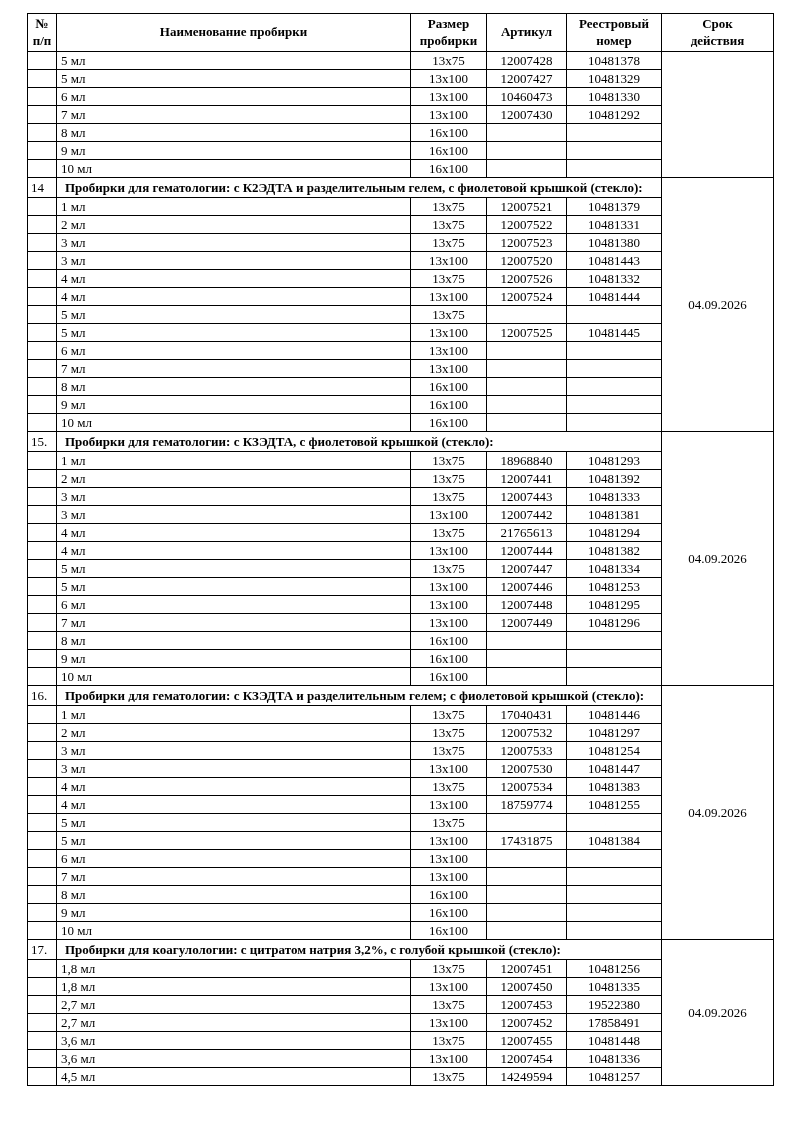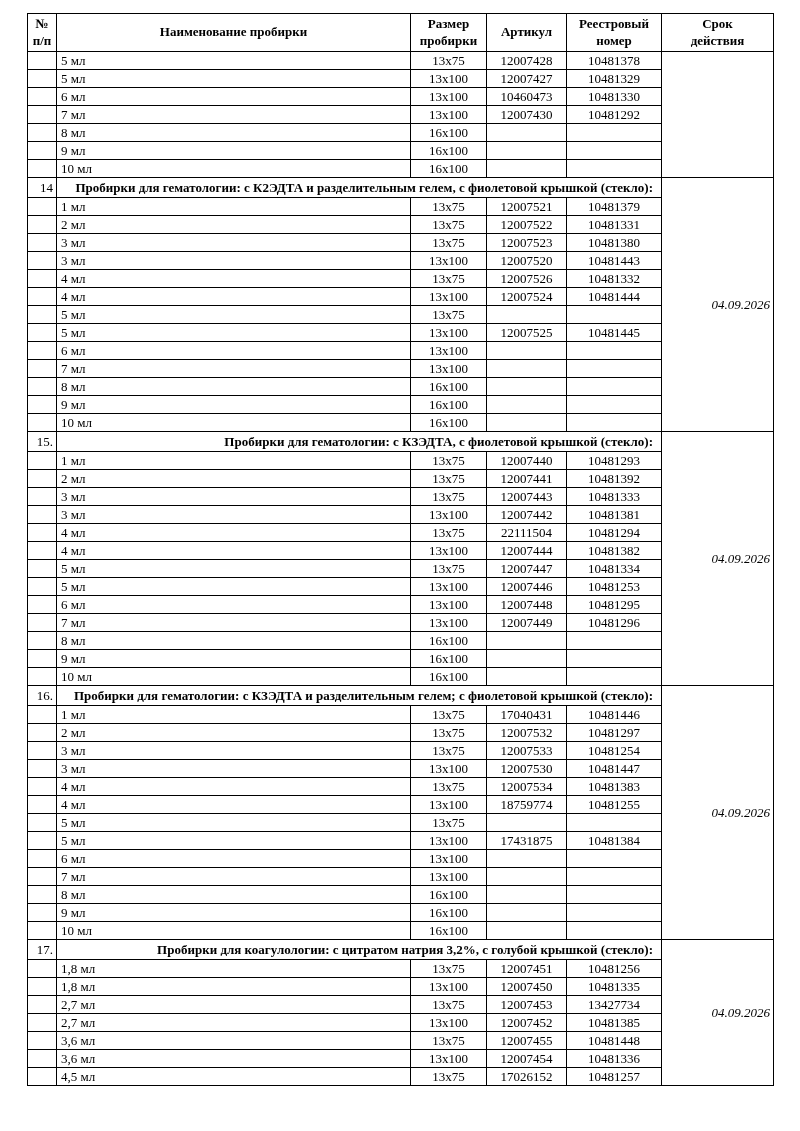--- a/index.html
+++ b/index.html
@@ -31,34 +31,33 @@
     line-height: 1.25;
     padding: 2px 1px;
     height: 38px;
   }
   .doc-table td {
     height: 18px;
     line-height: 15px;
     padding: 0 3px;
     vertical-align: middle;
   }
-  td.num-cell { text-align: right; }
+  td.num-cell { text-align: left; }
   td.name-cell { text-align: left; padding-left: 4px; }
   td.size-cell, td.article-cell, td.reg-cell { text-align: center; }
   td.title-cell {
     font-weight: bold;
-    text-align: right;
+    text-align: left;
     line-height: 17px;
     padding: 1px 8px;
     height: 18px;
   }
   td.validity-cell {
-    text-align: right;
+    text-align: center;
     vertical-align: middle;
-    font-style: italic;
   }
 </style>
 </head>
 <body>
 
 <div class="page">
   <table class="doc-table">
     <colgroup>
       <col style="width:29px">
       <col style="width:354px">
@@ -230,21 +229,21 @@
         </tr>
         <tr>
           <td class="num-cell">15.</td>
           <td class="title-cell" colspan="4">Пробирки для гематологии: с КЗЭДТА, с фиолетовой крышкой (стекло):</td>
           <td class="validity-cell" rowspan="14">04.09.2026</td>
         </tr>
         <tr>
           <td class="num-cell"></td>
           <td class="name-cell">1 мл</td>
           <td class="size-cell">13х75</td>
-          <td class="article-cell">12007440</td>
+          <td class="article-cell">18968840</td>
           <td class="reg-cell">10481293</td>
         </tr>
         <tr>
           <td class="num-cell"></td>
           <td class="name-cell">2 мл</td>
           <td class="size-cell">13х75</td>
           <td class="article-cell">12007441</td>
           <td class="reg-cell">10481392</td>
         </tr>
         <tr>
@@ -258,21 +257,21 @@
           <td class="num-cell"></td>
           <td class="name-cell">3 мл</td>
           <td class="size-cell">13х100</td>
           <td class="article-cell">12007442</td>
           <td class="reg-cell">10481381</td>
         </tr>
         <tr>
           <td class="num-cell"></td>
           <td class="name-cell">4 мл</td>
           <td class="size-cell">13х75</td>
-          <td class="article-cell">22111504</td>
+          <td class="article-cell">21765613</td>
           <td class="reg-cell">10481294</td>
         </tr>
         <tr>
           <td class="num-cell"></td>
           <td class="name-cell">4 мл</td>
           <td class="size-cell">13х100</td>
           <td class="article-cell">12007444</td>
           <td class="reg-cell">10481382</td>
         </tr>
         <tr>
@@ -437,45 +436,45 @@
           <td class="name-cell">1,8 мл</td>
           <td class="size-cell">13х100</td>
           <td class="article-cell">12007450</td>
           <td class="reg-cell">10481335</td>
         </tr>
         <tr>
           <td class="num-cell"></td>
           <td class="name-cell">2,7 мл</td>
           <td class="size-cell">13х75</td>
           <td class="article-cell">12007453</td>
-          <td class="reg-cell">13427734</td>
+          <td class="reg-cell">19522380</td>
         </tr>
         <tr>
           <td class="num-cell"></td>
           <td class="name-cell">2,7 мл</td>
           <td class="size-cell">13х100</td>
           <td class="article-cell">12007452</td>
-          <td class="reg-cell">10481385</td>
+          <td class="reg-cell">17858491</td>
         </tr>
         <tr>
           <td class="num-cell"></td>
           <td class="name-cell">3,6 мл</td>
           <td class="size-cell">13х75</td>
           <td class="article-cell">12007455</td>
           <td class="reg-cell">10481448</td>
         </tr>
         <tr>
           <td class="num-cell"></td>
           <td class="name-cell">3,6 мл</td>
           <td class="size-cell">13х100</td>
           <td class="article-cell">12007454</td>
           <td class="reg-cell">10481336</td>
         </tr>
         <tr>
           <td class="num-cell"></td>
           <td class="name-cell">4,5 мл</td>
           <td class="size-cell">13х75</td>
-          <td class="article-cell">17026152</td>
+          <td class="article-cell">14249594</td>
           <td class="reg-cell">10481257</td>
         </tr>
       </tbody>
   </table>
 </div>
 
 </body></html>

